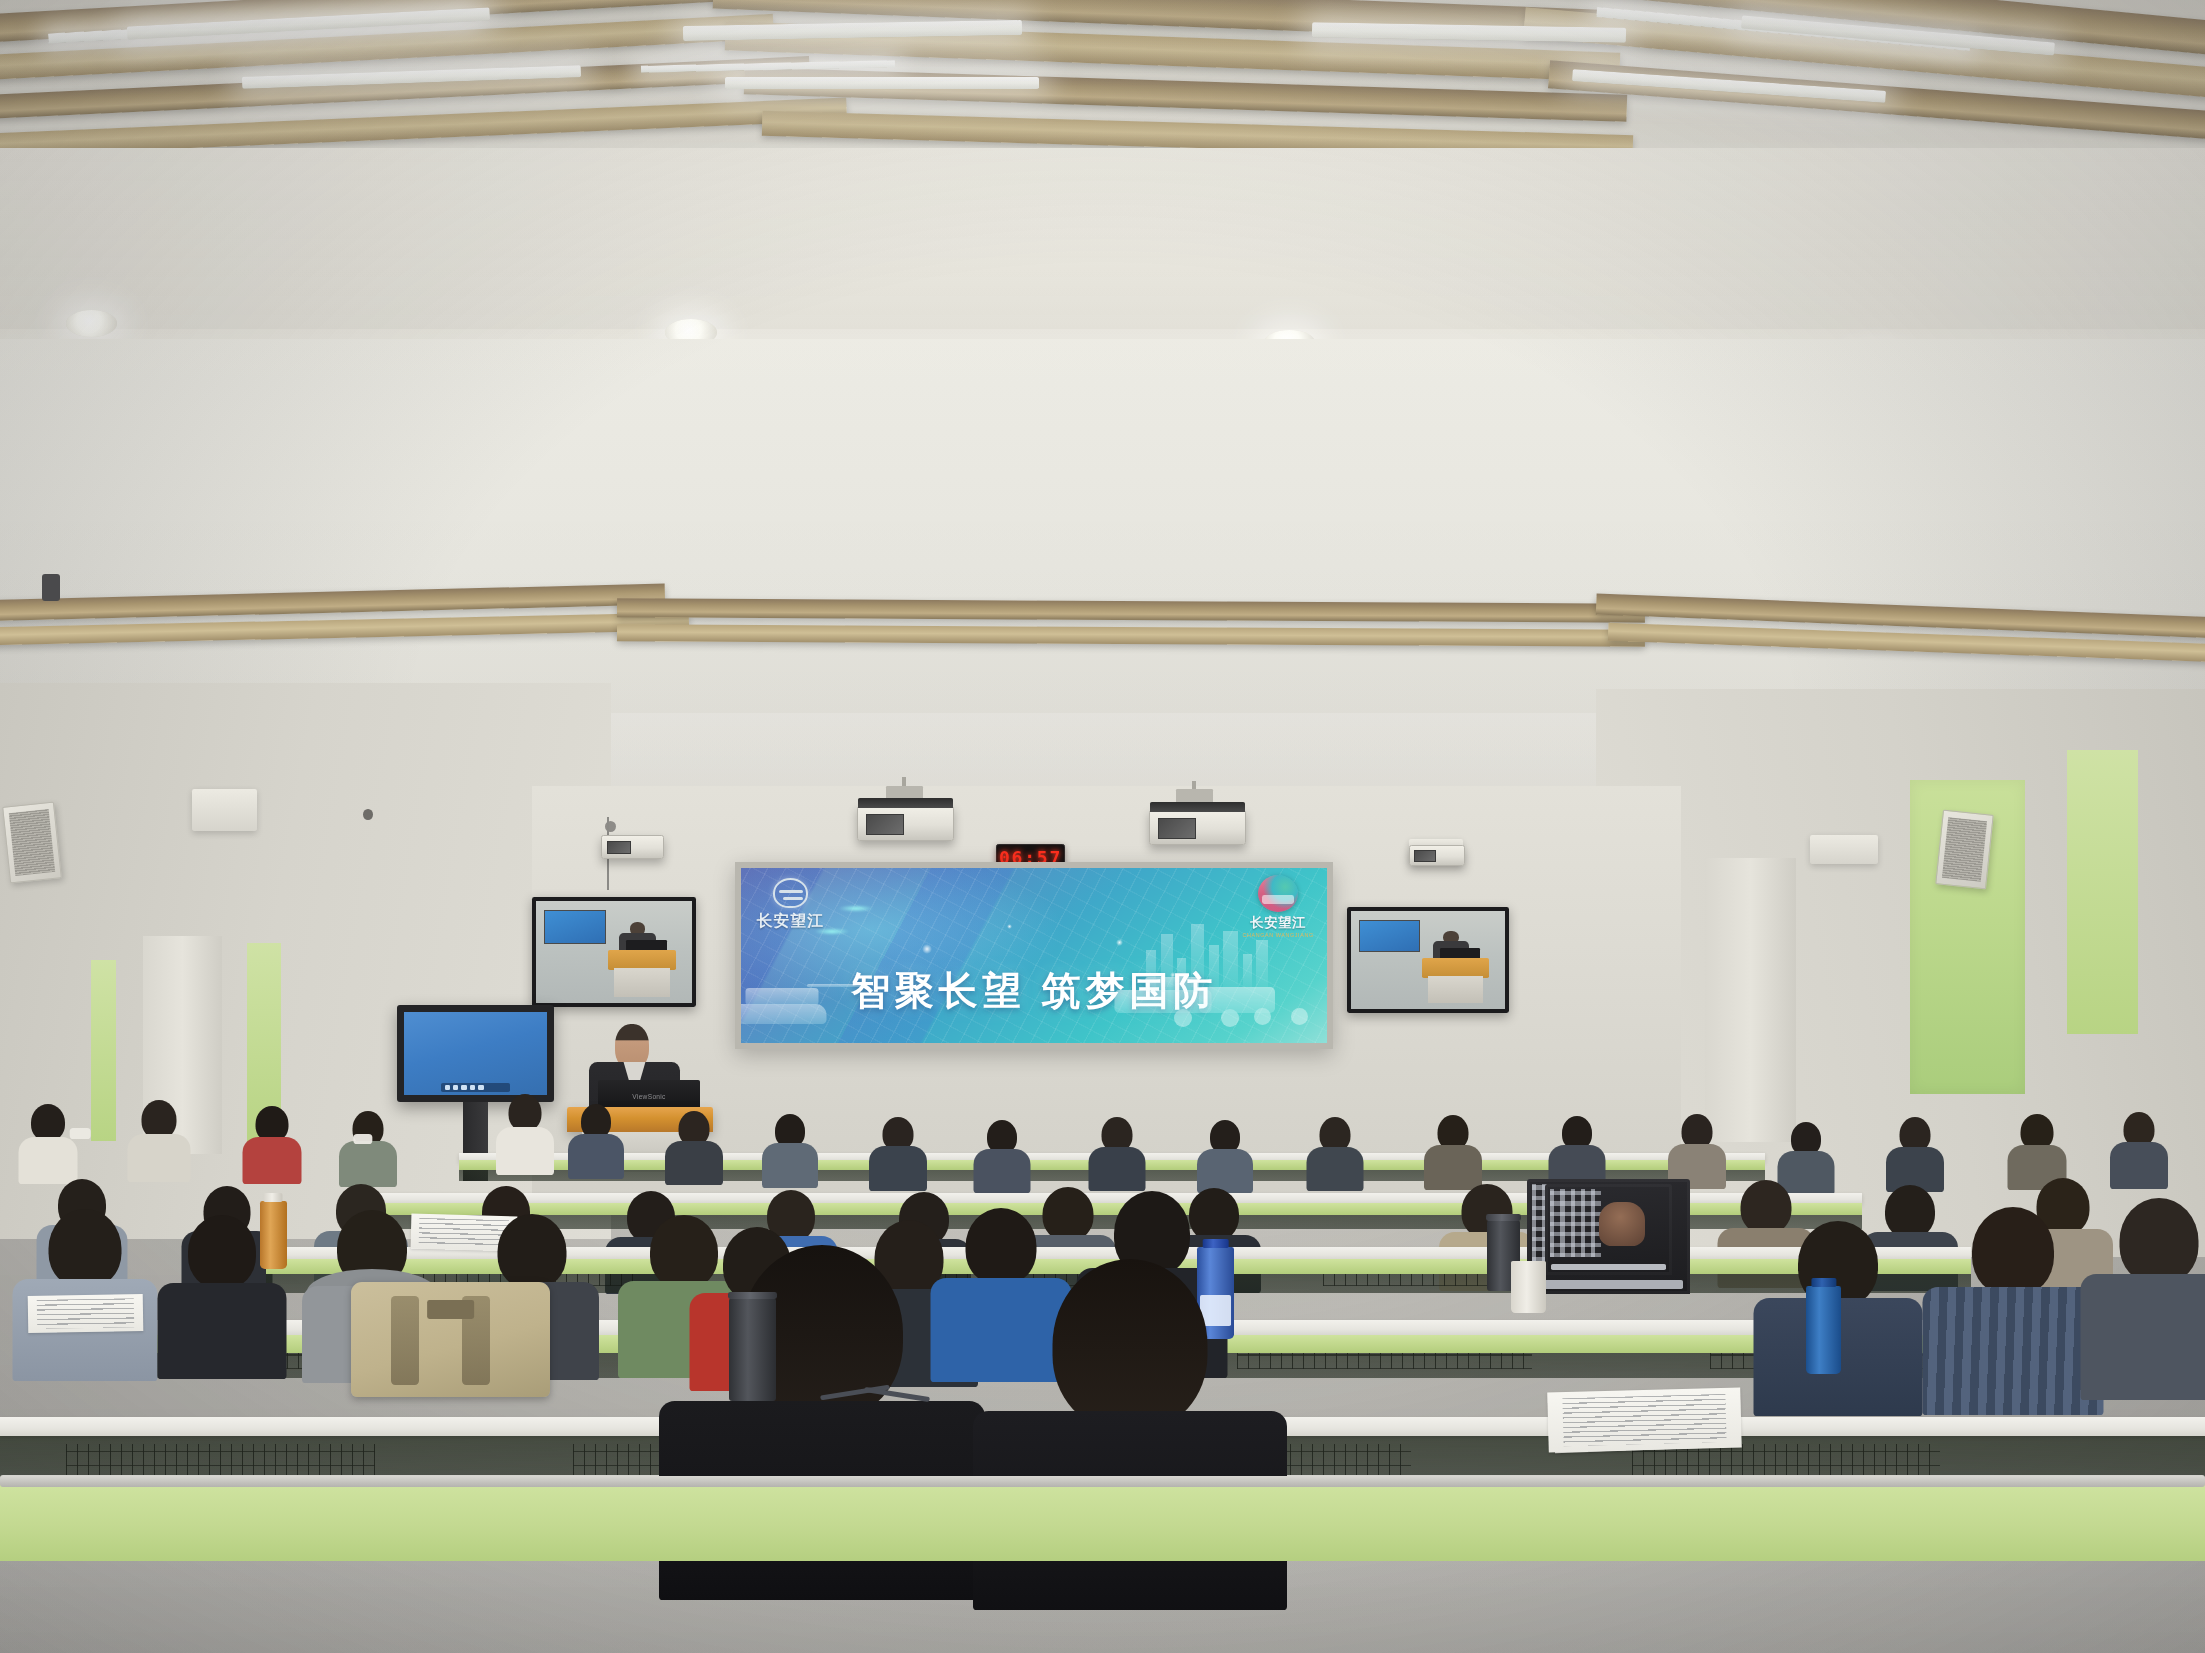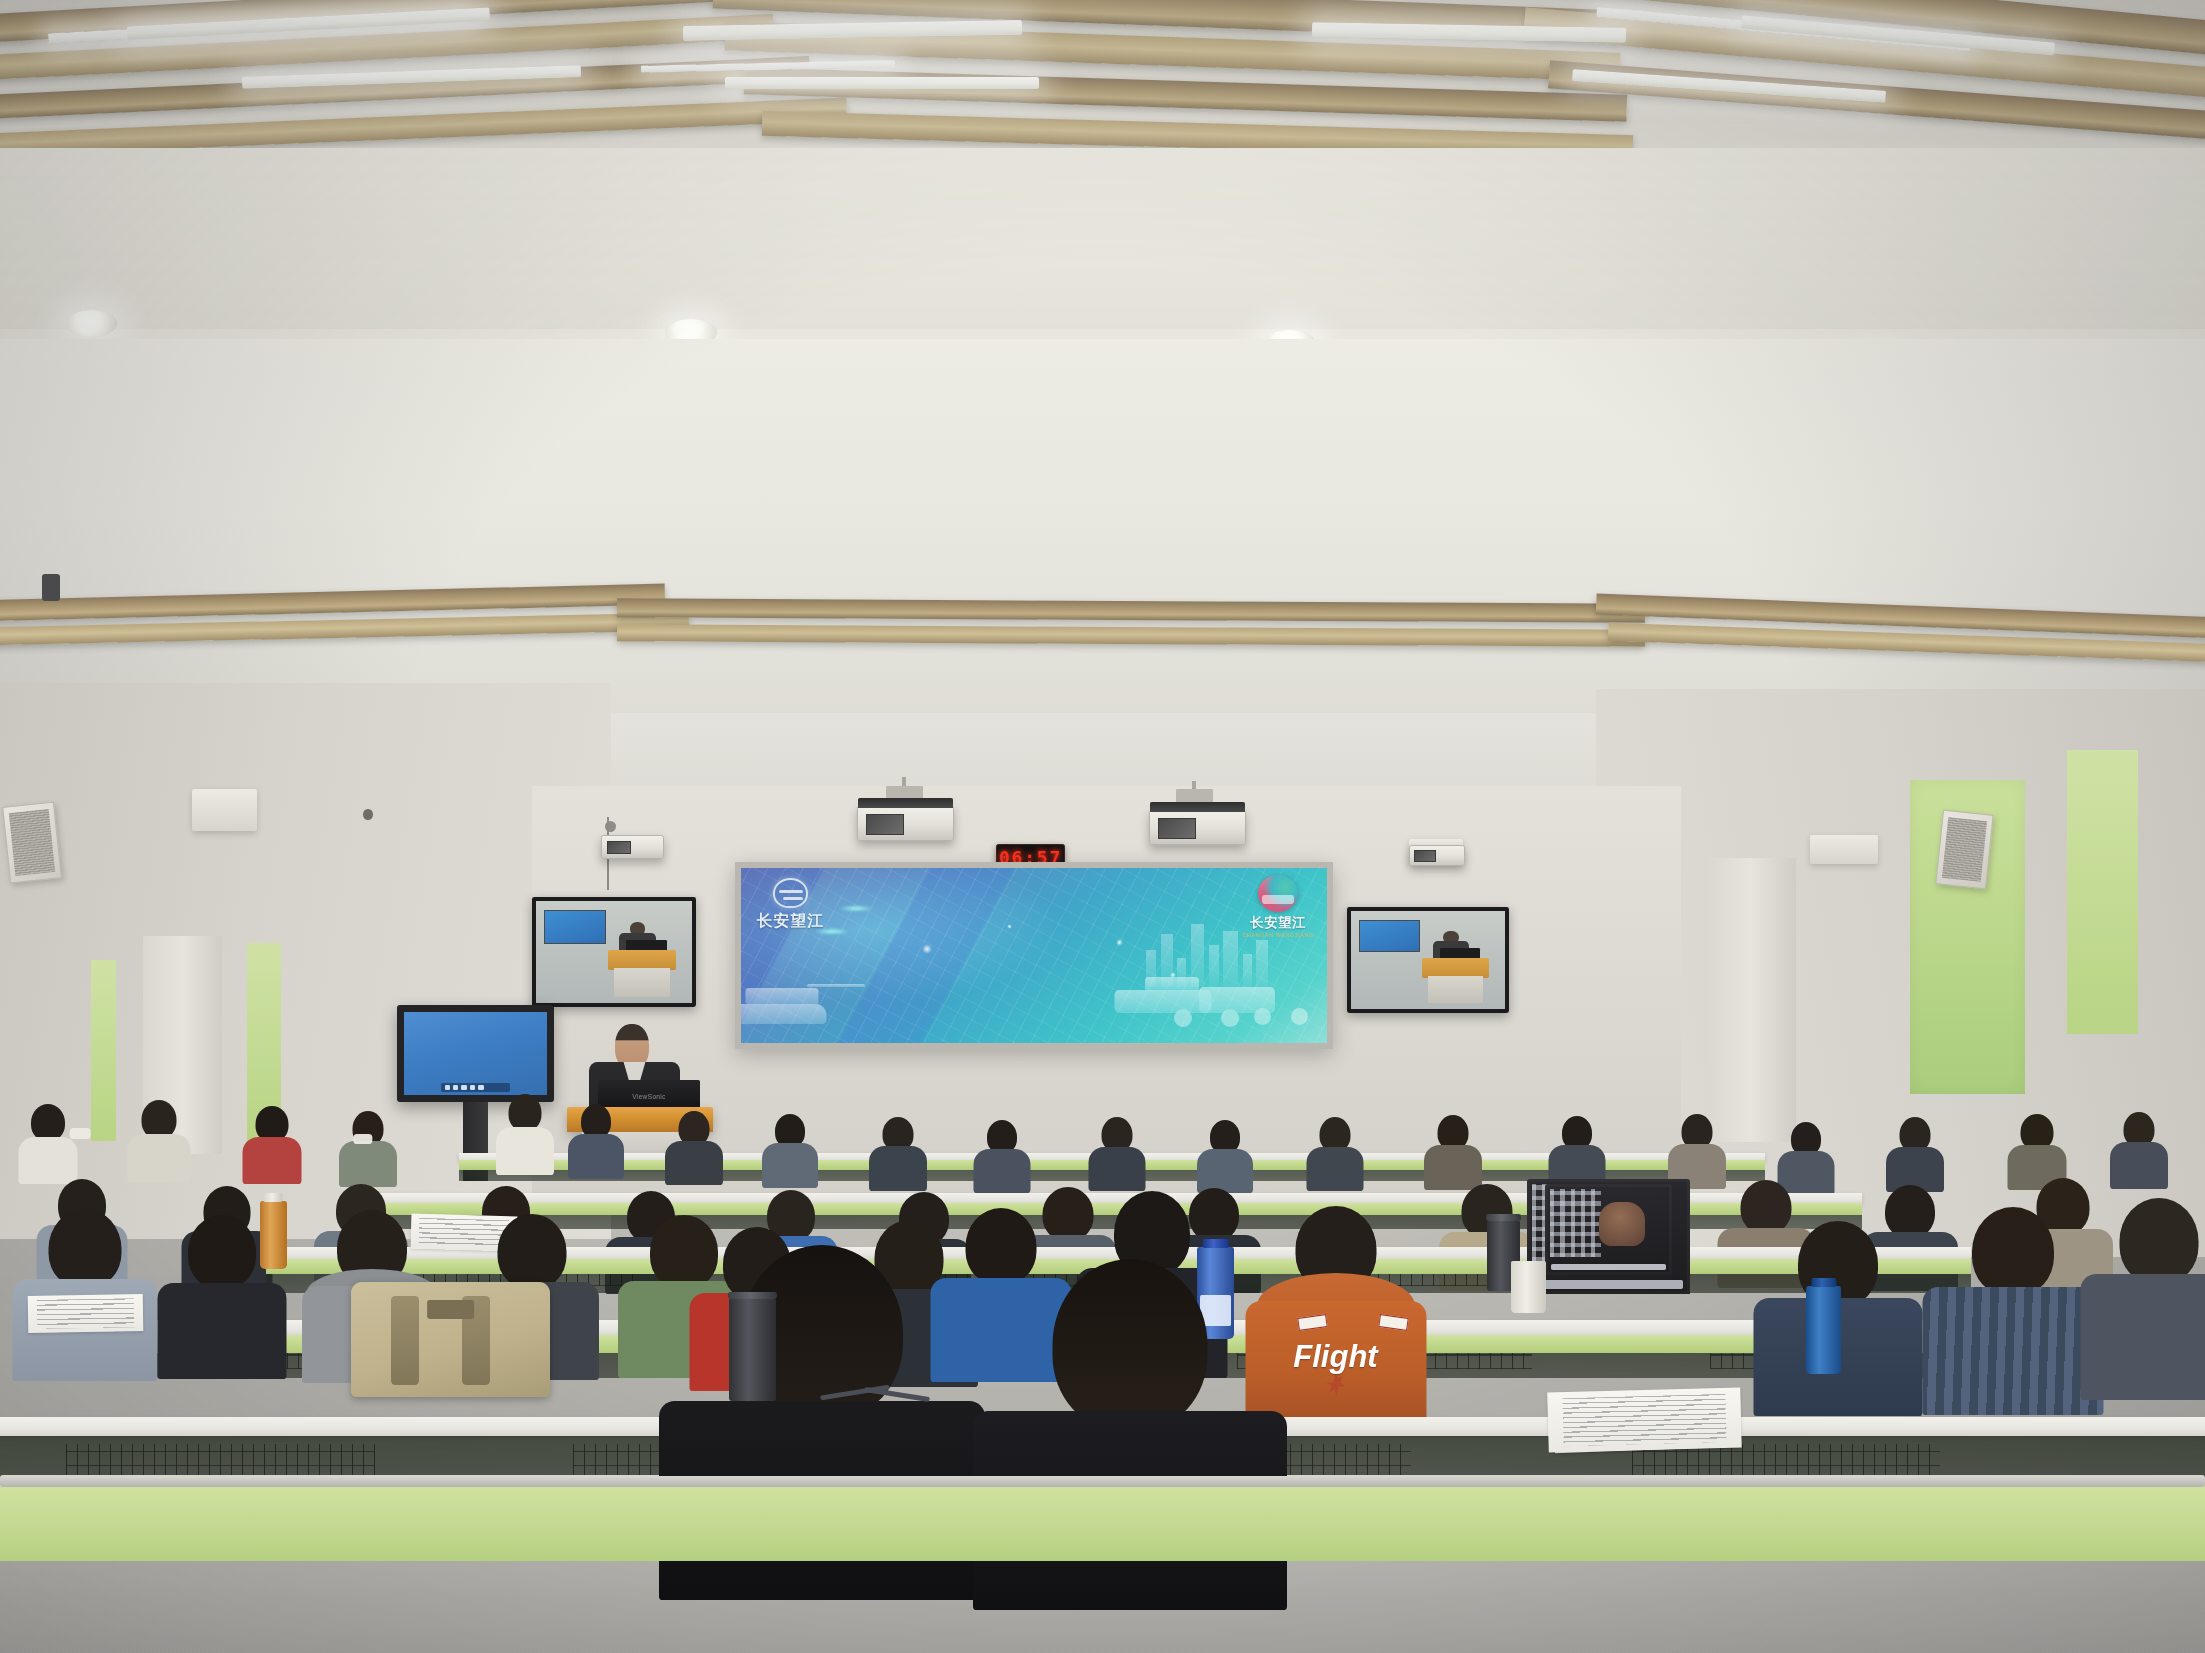--- a/index.html
+++ b/index.html
@@ -725,20 +725,21 @@
         <div class="mark"></div>
         <div class="txt">长安望江</div>
       </div>
 
       <div class="scr-logo-r">
         <div class="badge"></div>
         <div class="cn">长安望江</div>
         <div class="en">CHANGAN WANGJIANG</div>
       </div>
 
+      <div class="scr-head">智聚长望 筑梦国防</div>
       <div class="scr-title">创造犀利的武器  争取国防的安宁</div>
 
       <div class="veh" style="left:15.7px; bottom:12px; width:139px; height:48px;">
         <div class="body" style="left:0;   top:20.6px; width:139px; height:20.6px; border-radius:3.6px 12px 4.8px 18px;"></div>
         <div class="body" style="left:25.4px;top:4.8px;  width:73px; height:17px; border-radius:3.6px;"></div>
         <div class="body" style="left:79px;top:1.2px; width:58px;  height:3px;"></div>
       </div>
 
       <div class="veh" style="right:13.3px; bottom:11px; width:151px; height:60px;">
         <div class="body" style="left:0;   top:18px; width:97px; height:23px; border-radius:4.8px;"></div>
@@ -1031,29 +1032,20 @@
   </div>
   <div class="person" style="left:930px; top:1208px; width:141px; height:169px; z-index:22;">
     <div class="head" style="top:0; width:71px; height:77px; background:#1f1a16;"></div>
     <div class="body" style="top:70px; width:141px; height:104px; background:#2e63a8;"></div>
   </div>
   <div class="person" style="left:1076px; top:1191px; width:151px; height:181px; z-index:22;">
     <div class="head" style="top:0; width:76px; height:85px; background:#1d1916;"></div>
     <div class="body" style="top:77px; width:151px; height:110px; background:#222429;"></div>
   </div>
 
-  <div class="person" style="left:1245px; top:1210px; width:181px; height:199px; z-index:23;">
-    <div class="head" style="top:-3.6px; width:81px; height:86px; background:#241f1a;"></div>
-    <div class="hood" style="top:63px; width:158px; height:66px; background:linear-gradient(180deg,#c86a33,#b85c2a);"></div>
-    <div class="body" style="top:91px; width:181px; height:121px; background:linear-gradient(180deg,#c9682f 0%,#bb5e29 60%,#a85226 100%);"></div>
-    <div style="position:absolute; left:53px;  top:106px; width:29px; height:13.3px; background:#f4f1ea; border:1.2px solid #a23326; transform:rotate(-8deg);"></div>
-    <div style="position:absolute; left:134px; top:106px; width:29px; height:13.3px; background:#f4f1ea; border:1.2px solid #a23326; transform:rotate(8deg);"></div>
-    <div class="jumpman" style="top:164px;"></div>
-    <div class="hoodtext" style="top:129px; font-size:31px;">Flight</div>
-  </div>
 
   <div class="bottle" style="left:1197px; top:1247px; width:37px; height:92px; z-index:23; background:linear-gradient(90deg,#2b4f9e,#5a86d8 35%,#2a4b96); ">
     <div class="cap" style="background:linear-gradient(90deg,#18378a,#3d63c4 40%,#17358a);"></div>
     <div style="position:absolute; left:8%; top:52%; width:84%; height:34%; background:rgba(240,246,255,.85); border-radius:1.8px;"></div>
   </div>
 
 
   <div class="person" style="left:1753px; top:1221px; width:169px; height:193px; z-index:22;">
     <div class="head" style="top:0; width:80px; height:86px; background:#231e18;"></div>
     <div class="body" style="top:77px; width:169px; height:118px; background:linear-gradient(180deg,#3b475c,#2e3a4d);"></div>

